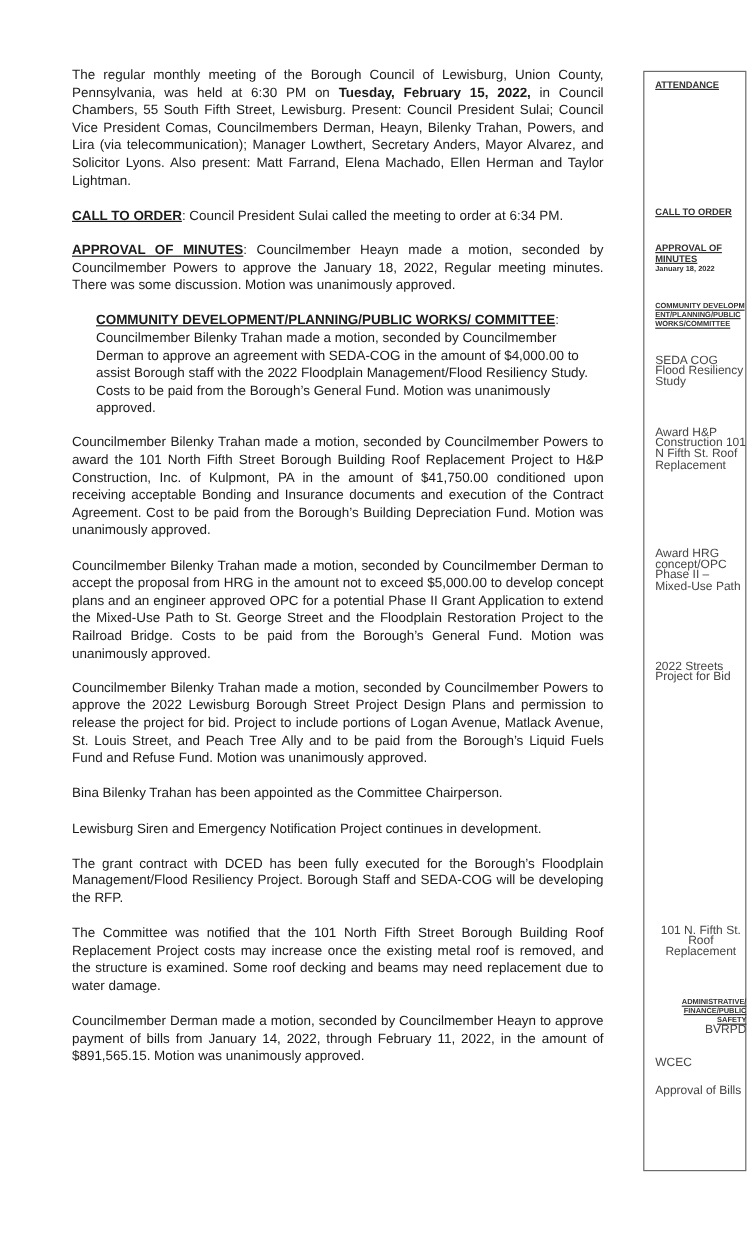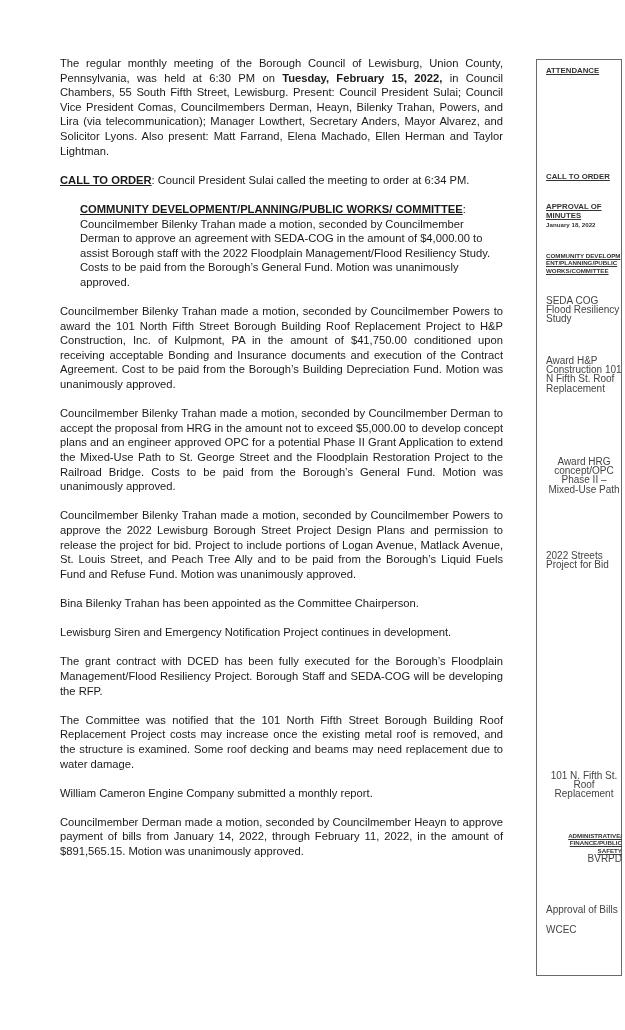--- a/index.html
+++ b/index.html
@@ -27,32 +27,32 @@
     .side-text { font-size: 10px; color: #444; }
   </style>
 </head>
 <body>
 
 <div class="main">
   <p class="para"><span>The regular monthly meeting of the Borough Council of Lewisburg, Union County, Pennsylvania, was held at 6:30 PM on </span><span class="bold">Tuesday, February 15, 2022,</span><span> in Council Chambers, 55 South Fifth Street, Lewisburg.  Present: Council President Sulai; Council Vice President Comas, Councilmembers Derman, Heayn, Bilenky Trahan, Powers, and Lira (via telecommunication); Manager Lowthert, Secretary Anders, Mayor Alvarez, and Solicitor Lyons. Also present:  Matt Farrand, Elena Machado, Ellen Herman and Taylor Lightman.</span></p>
 
   <p class="para"><span class="hdr">CALL TO ORDER</span><span>: Council President Sulai called the meeting to order at 6:34 PM.</span></p>
 
+  <p class="para"><span class="hdr">APPROVAL OF MINUTES</span><span>:  Councilmember Heayn made a motion, seconded by Councilmember Powers to approve the January 18, 2022, Regular meeting minutes.  There was some discussion.  Motion was unanimously approved.</span></p>
 
   <p class="para left"><span class="hdr">COMMUNITY DEVELOPMENT/PLANNING/PUBLIC WORKS/ COMMITTEE</span><span>:</span><br><span>Councilmember Bilenky Trahan made a motion, seconded by Councilmember Derman to approve an agreement with SEDA-COG in the amount of $4,000.00 to assist Borough staff with the 2022 Floodplain Management/Flood Resiliency Study.  Costs to be paid from the Borough’s General Fund.  Motion was unanimously approved.</span></p>
 
   <p class="para">Councilmember Bilenky Trahan made a motion, seconded by Councilmember Powers to award the 101 North Fifth Street Borough Building Roof Replacement Project to H&amp;P Construction, Inc. of Kulpmont, PA in the amount of $41,750.00 conditioned upon receiving acceptable Bonding and Insurance documents and execution of the Contract Agreement.  Cost to be paid from the Borough’s Building Depreciation Fund.  Motion was unanimously approved.</p>
   <p class="para">Councilmember Bilenky Trahan made a motion, seconded by Councilmember Derman to accept the proposal from HRG in the amount not to exceed $5,000.00 to develop concept plans and an engineer approved OPC for a potential Phase II Grant Application to extend the Mixed-Use Path to St. George Street and the Floodplain Restoration Project to the Railroad Bridge.  Costs to be paid from the Borough’s General Fund.  Motion was unanimously approved.</p>
   <p class="para">Councilmember Bilenky Trahan made a motion, seconded by Councilmember Powers to approve the 2022 Lewisburg Borough Street Project Design Plans and permission to release the project for bid.  Project to include portions of Logan Avenue, Matlack Avenue, St. Louis Street, and Peach Tree Ally and to be paid from the Borough’s Liquid Fuels Fund and Refuse Fund.  Motion was unanimously approved.</p>
   <p class="para">Bina Bilenky Trahan has been appointed as the Committee Chairperson.</p>
   <p class="para">Lewisburg Siren and Emergency Notification Project continues in development.</p>
   <p class="para">The grant contract with DCED has been fully executed for the Borough’s Floodplain Management/Flood Resiliency Project.  Borough Staff and SEDA-COG will be developing the RFP.</p>
   <p class="para">The Committee was notified that the 101 North Fifth Street Borough Building Roof Replacement Project costs may increase once the existing metal roof is removed, and the structure is examined.  Some roof decking and beams may need replacement due to water damage.</p>
 
-  <p class="para">William Cameron Engine Company submitted a monthly report.</p>
   <p class="para">Councilmember Derman made a motion, seconded by Councilmember Heayn to approve payment of bills from January 14, 2022, through February 11, 2022, in the amount of $891,565.15.  Motion was unanimously approved.</p>
 </div>
 
 <div class="sidebar">
   <div class="side-item" style="top:6px;">
     <span class="side-hdr big">ATTENDANCE</span>
   </div>
   <div class="side-item" style="top:112px;">
     <span class="side-hdr big">CALL TO ORDER</span>
   </div>
@@ -62,32 +62,32 @@
   </div>
   <div class="side-item" style="top:192px;">
     <div class="side-hdr small" style="word-break:break-all;">COMMUNITY DEVELOPMENT/PLANNING/PUBLIC WORKS/COMMITTEE</div>
   </div>
   <div class="side-item" style="top:236px;">
     <div class="side-text">SEDA COG Flood Resiliency Study</div>
   </div>
   <div class="side-item" style="top:296px;">
     <div class="side-text">Award H&amp;P Construction 101 N Fifth St. Roof Replacement</div>
   </div>
-  <div class="side-item" style="top:397px;text-align:center;">
+  <div class="side-item" style="top:397px;">
     <div class="side-text">Award HRG concept/OPC Phase II – Mixed-Use Path</div>
   </div>
   <div class="side-item" style="top:491px;">
     <div class="side-text">2022 Streets Project for Bid</div>
   </div>
   <div class="side-item" style="top:711px;text-align:center;">
     <div class="side-text">101 N. Fifth St. Roof Replacement</div>
   </div>
   <div class="side-item" style="top:772px;text-align:right;">
     <div class="side-hdr small">ADMINISTRATIVE/ FINANCE/PUBLIC SAFETY</div>
     <div class="side-text">BVRPD</div>
   </div>
-  <div class="side-item" style="top:821px;margin-top:44px;">
+  <div class="side-item" style="top:821px;">
     <div class="side-text">WCEC</div>
   </div>
   <div class="side-item" style="top:845px;">
     <div class="side-text">Approval of Bills</div>
   </div>
 </div>
 
 </body></html>

